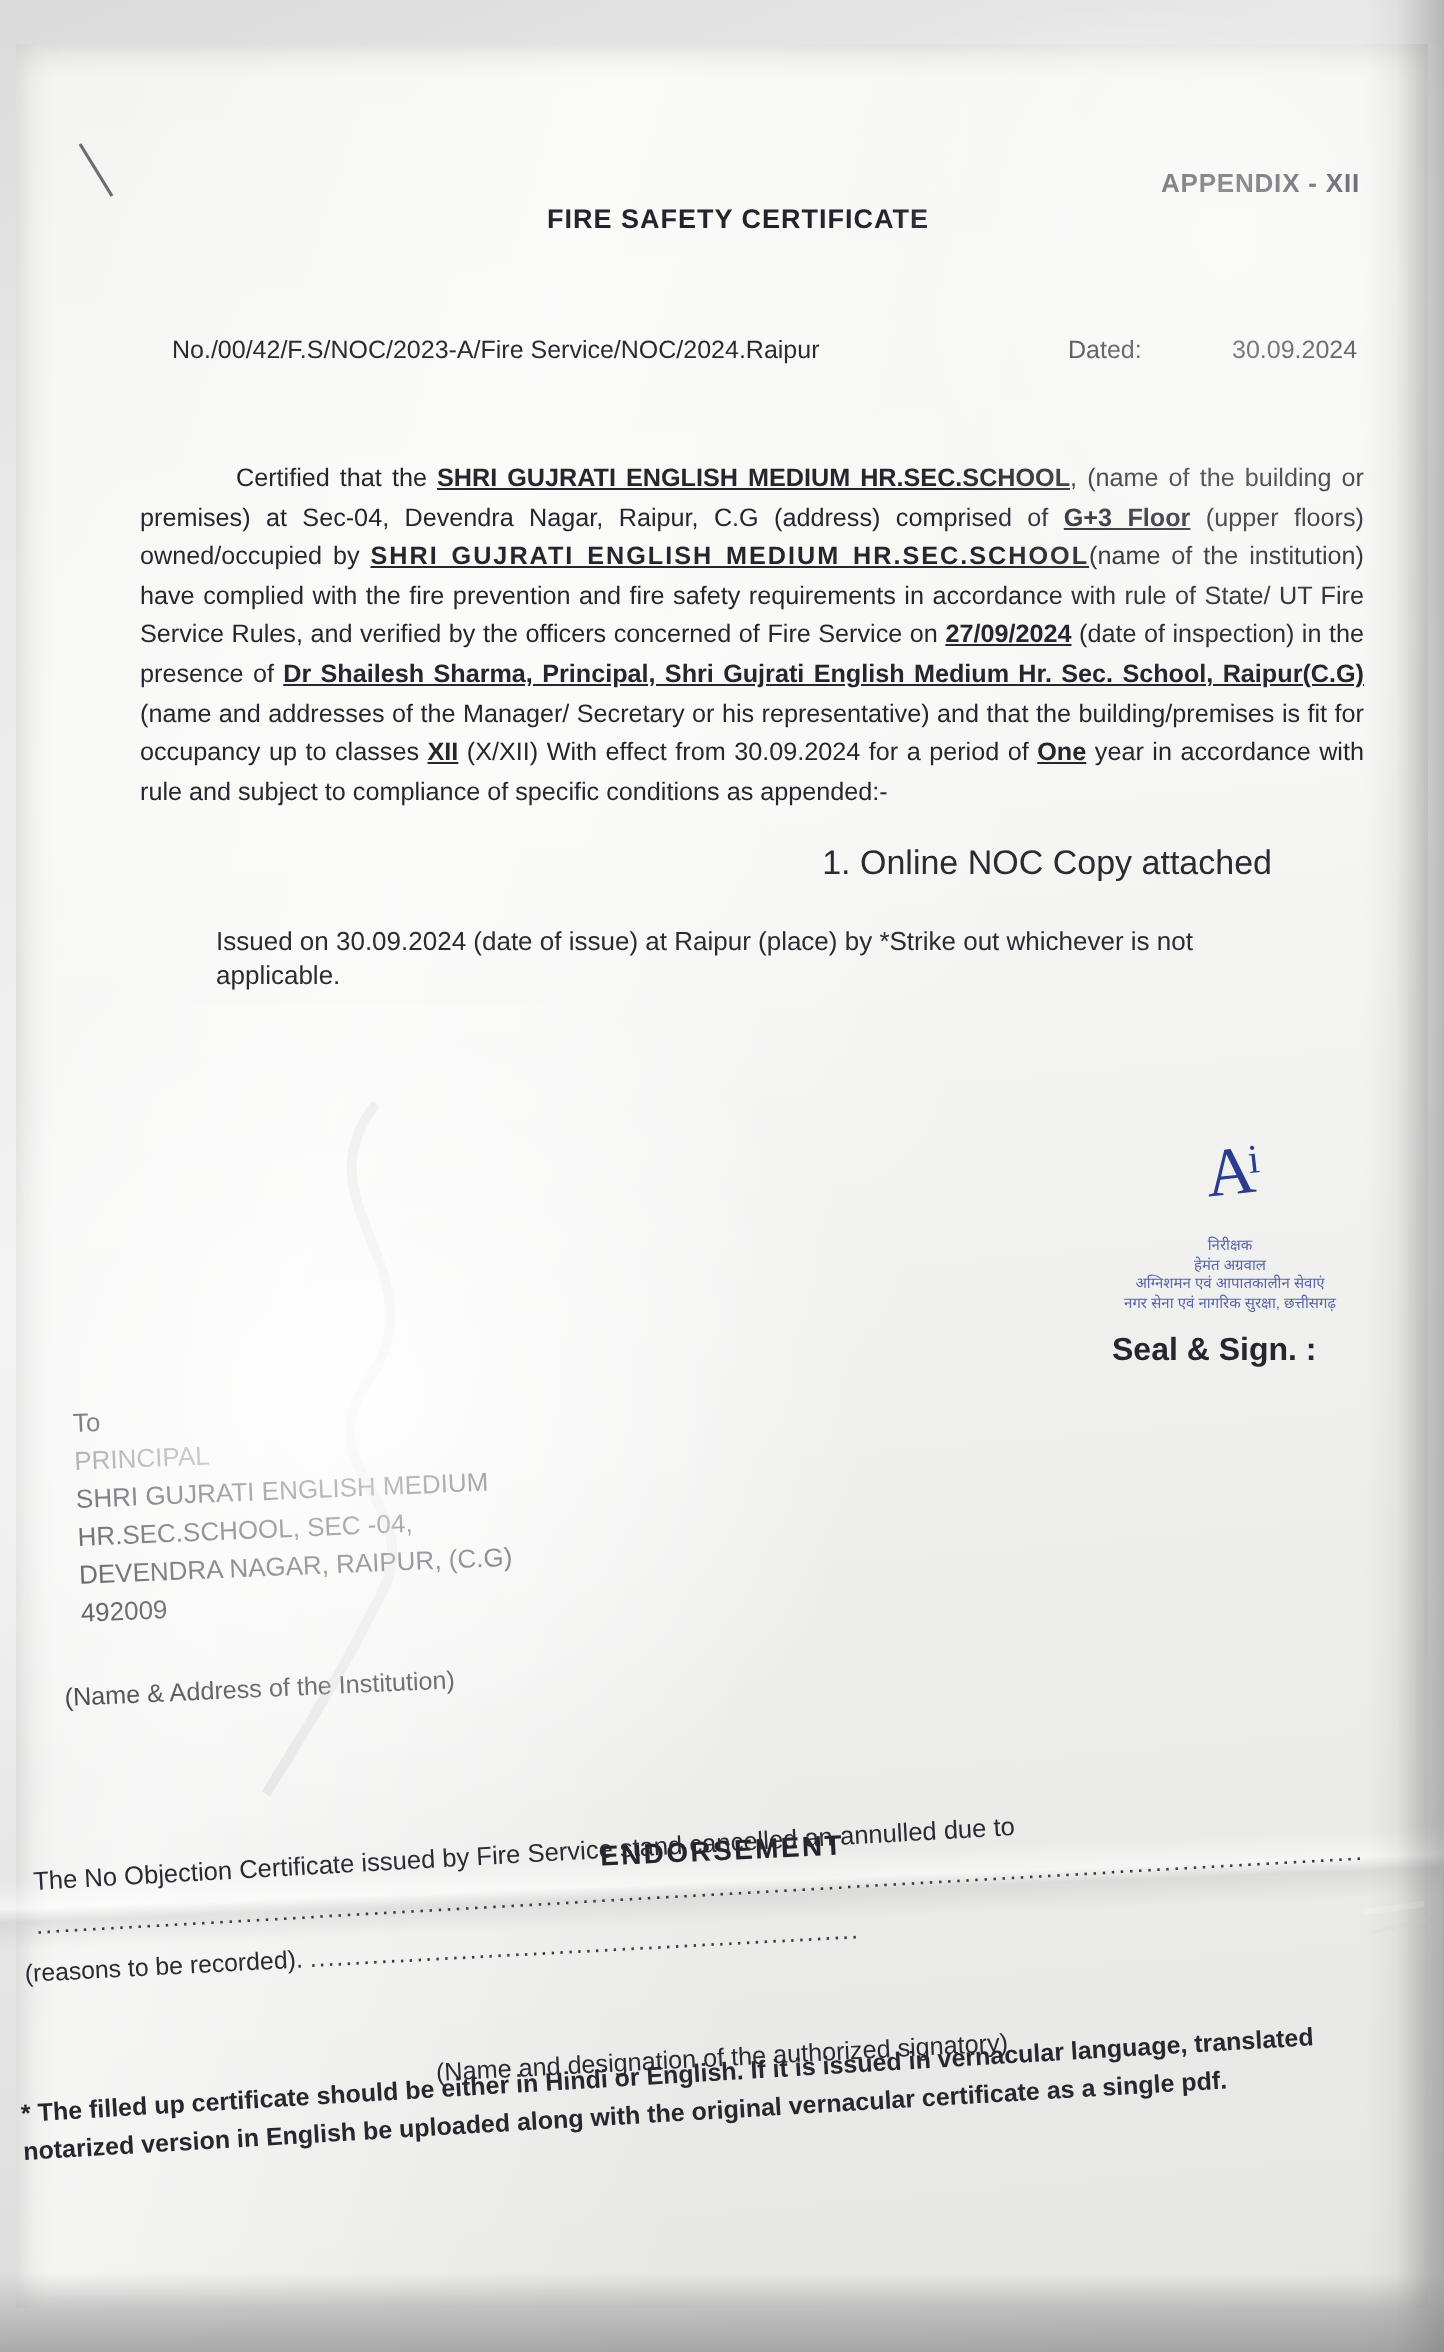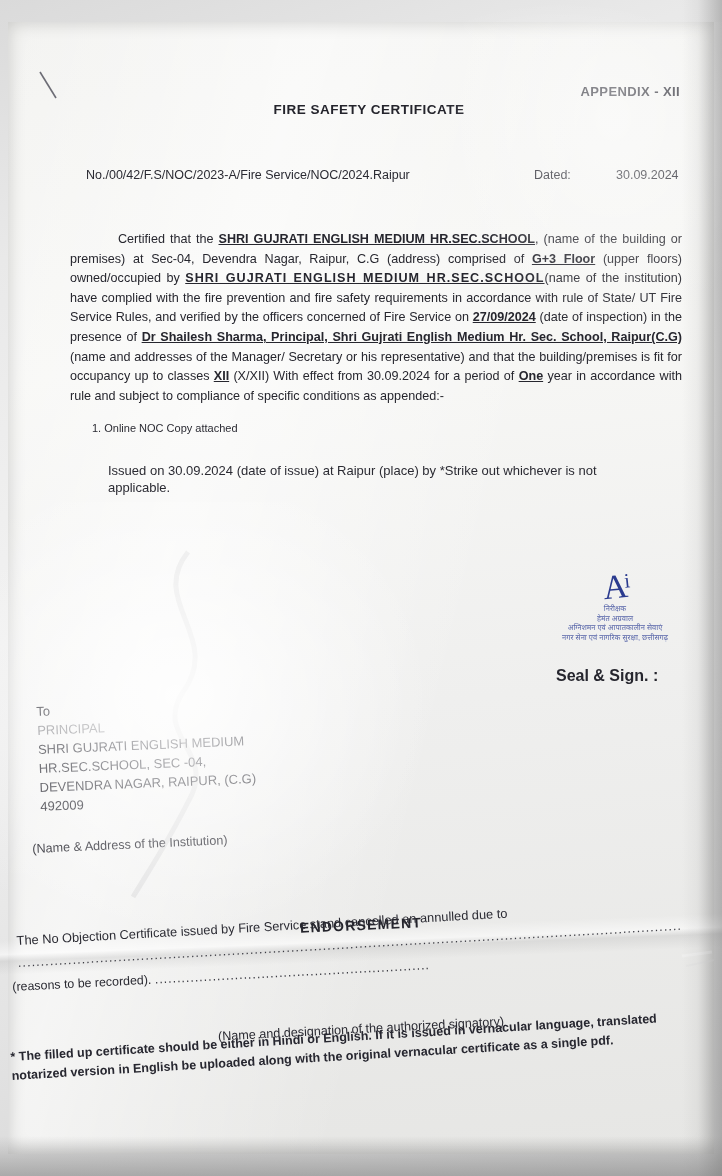--- a/index.html
+++ b/index.html
@@ -78,39 +78,40 @@
 
   .body-text{
     position:absolute;left:62px;top:208px;width:612px;
     font-size:12.6px;line-height:19.6px;text-align:justify;
     color:#26262e;
   }
   .body-text .ub{text-decoration:underline;font-weight:bold;}
   .body-text .sp{letter-spacing:1px;}
 
   .item-list{
-    position:absolute;left:84px;top:400px;width:560px;
-    font-size:11px;
+    position:absolute;left:68px;top:400px;width:560px;
+    font-size:17px;
+    text-align:right;
   }
   .issued{
     position:absolute;left:100px;top:440px;width:540px;
     font-size:13px;line-height:17px;
   }
 
   .sign-wrap{
     position:absolute;left:512px;top:548px;width:190px;text-align:center;
   }
   .sign-mark{
     font-family:"Liberation Serif", serif;
     font-size:34px;color:#2b3b8f;line-height:34px;
     transform:rotate(-6deg);
     display:inline-block;
   }
   .stamp{
-    margin-top:0;
+    margin-top:14px;
     color:#3c4c9c;
     font-size:7.5px;line-height:9.5px;
     opacity:.85;
     text-align:center;
   }
   .seal-sign{
     position:absolute;left:548px;top:645px;
     font-size:16px;color:#26262e;font-weight:bold;
   }
 

